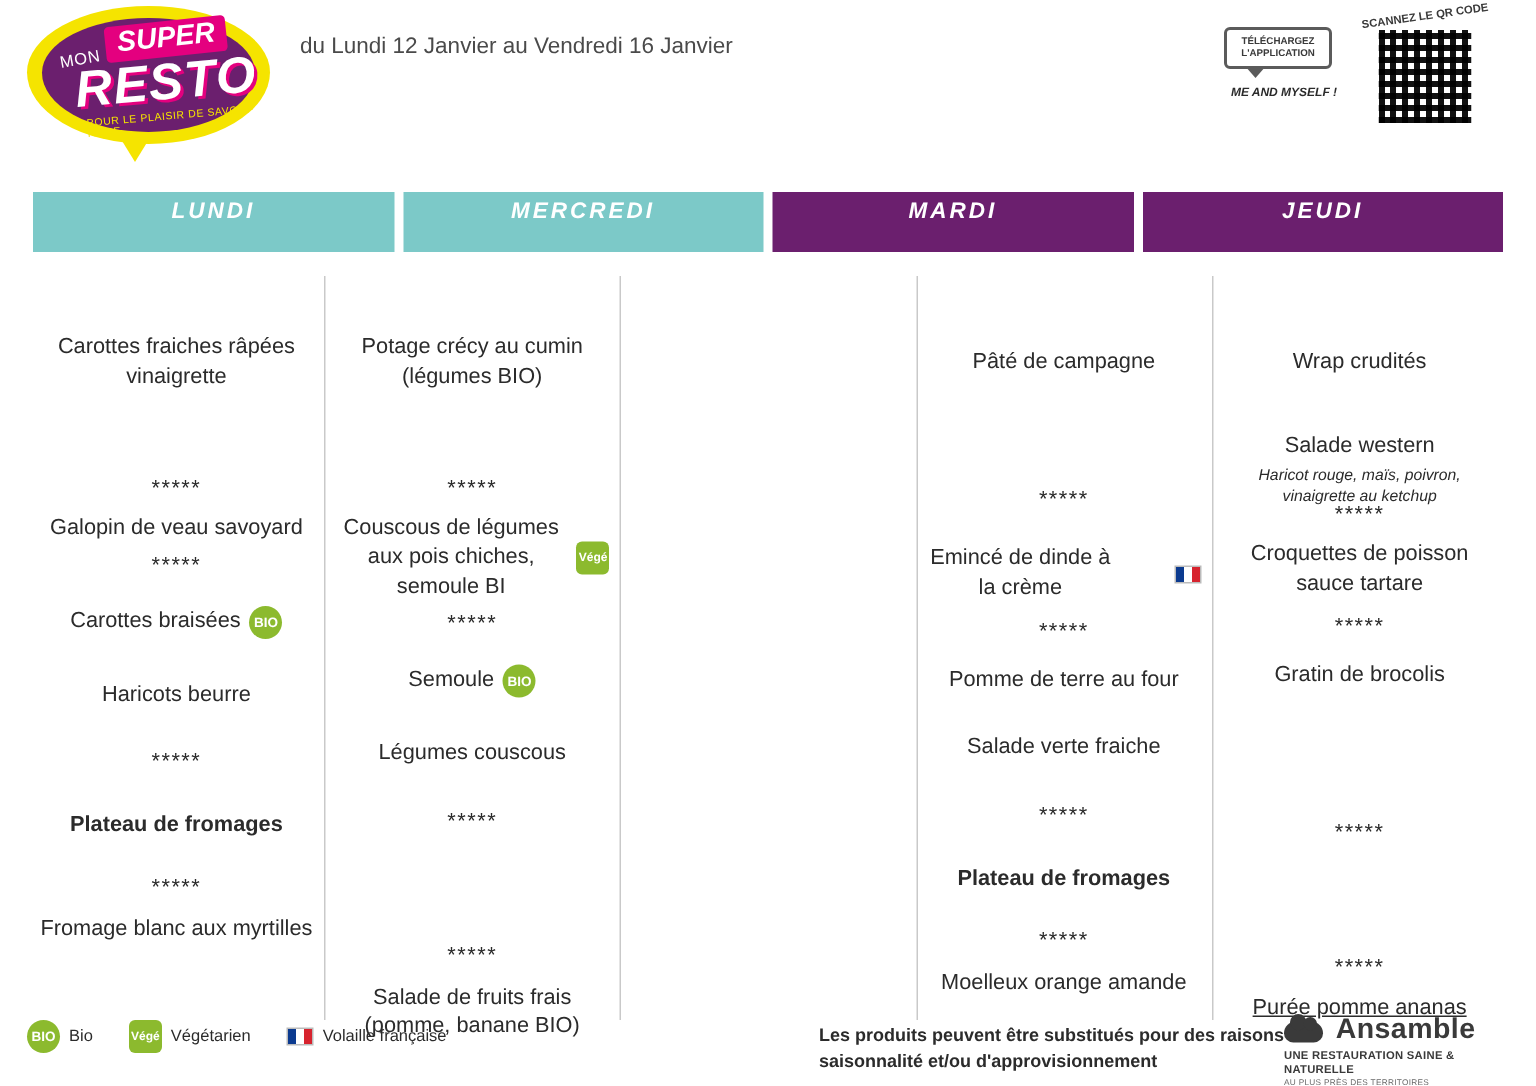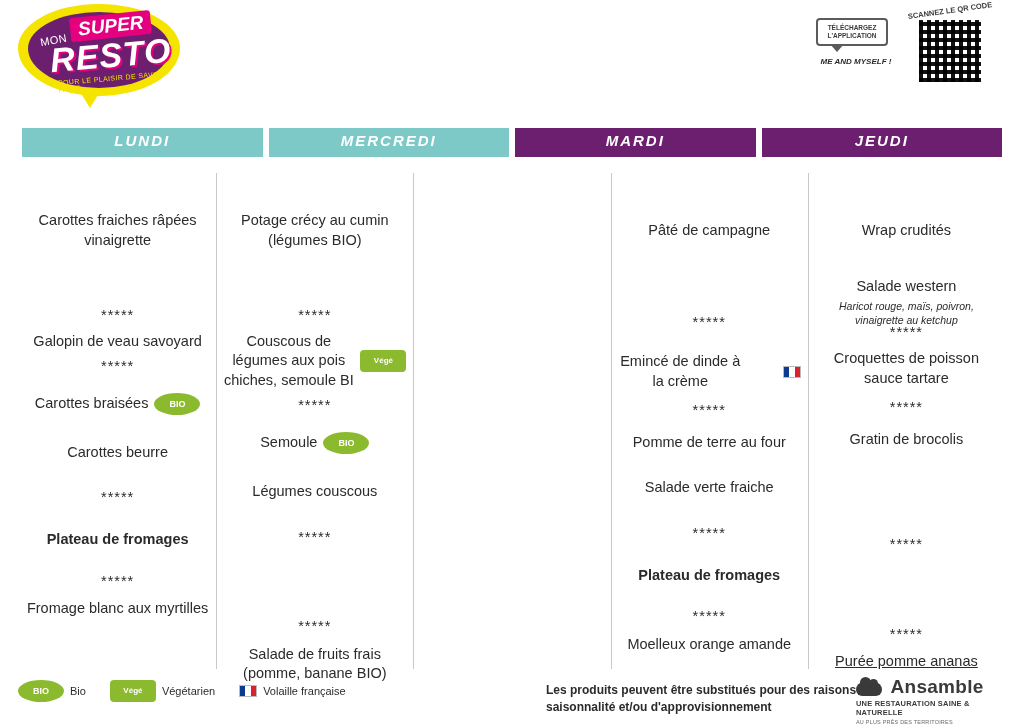--- a/index.html
+++ b/index.html
@@ -96,21 +96,21 @@
       repeating-linear-gradient(90deg,#111 0 4px,#fff 4px 8px),
       repeating-linear-gradient(0deg,#111 0 4px,#fff 4px 8px);
     background-blend-mode:multiply;
     border:3px solid #fff;
   }
 
   
   .menu { position:absolute; left:22px; top:128px; width:980px; }
   .days { display:flex; gap:6px; }
   .day-head {
-    flex:1; height:29px; line-height:26px; text-align:center;
+    flex:1; height:40px; line-height:26px; text-align:center;
     color:#ffffff; font-weight:bold; font-size:15px; letter-spacing:2px;
     font-style:italic;
   }
   .teal { background:#7cc9c8; }
   .purple { background:#6b1f6e; }
 
   .cols { display:flex; gap:6px; margin-top:14px; height:500px; }
   .col {
     flex:1; position:relative; text-align:center;
     font-size:14.5px; color:#2b2b2b; line-height:1.35;
@@ -126,21 +126,21 @@
   .sub-ital {
     font-size:10.5px; font-style:italic; color:#2b2b2b; line-height:1.3;
     margin-top:2px;
   }
   .spacer-lg { height:46px; }
 
   .row-flex { display:flex; align-items:center; justify-content:center; gap:6px; }
 
   
   .badge {
-    display:inline-block; width:46px; height:22px; border-radius:50%;
+    display:inline-block; width:22px; height:22px; border-radius:50%;
     color:#ffffff; font-size:9px; font-weight:bold; line-height:22px;
     text-align:center; flex:0 0 auto;
   }
   .badge-bio { background:#8cba2e; }
   .badge-veg { background:#8cba2e; border-radius:4px; font-size:8px; }
   .flag {
     display:inline-block; width:18px; height:12px; flex:0 0 auto;
     background:linear-gradient(to right,#0b3a8f 0 33.3%,#ffffff 33.3% 66.6%,#d7232e 66.6% 100%);
     border:1px solid #bbb;
   }
@@ -182,20 +182,21 @@
     <div class="logo-bubble"></div>
     <div class="logo-tail"></div>
     <div class="logo-bubble-inner"></div>
     <div class="logo-mon">MON</div>
     <div class="logo-super">SUPER</div>
     <div class="logo-resto">RESTO</div>
     <div class="logo-sub">POUR LE PLAISIR DE SAVOIR-FAIRE</div>
   </div>
 
   <div class="titles">
+    <p class="subtitle">du Lundi 12 Janvier au Vendredi 16 Janvier</p>
   </div>
 
   <div class="app-block">
     <div class="app-bubble">TÉLÉCHARGEZ L'APPLICATION</div>
     <div class="app-name">ME AND MYSELF !</div>
   </div>
 
   <div class="qr-block">
     <div class="qr-label">SCANNEZ LE QR CODE</div>
     <div class="qr-img"></div>
@@ -217,21 +218,21 @@
     <div class="col">
       <div class="item" style="margin-top:40px;">Carottes fraiches râpées vinaigrette</div>
       <div class="spacer-lg"></div>
       <div class="sep">*****</div>
       <div class="item">Galopin de veau savoyard</div>
       <div class="sep">*****</div>
       <div class="row-flex" style="margin-top:16px;">
         <span>Carottes braisées</span>
         <span class="badge badge-bio">BIO</span>
       </div>
-      <div class="item" style="margin-top:28px;">Carottes beurre</div>
+      <div class="item" style="margin-top:28px;">Haricots beurre</div>
       <div class="sep" style="margin-top:26px;">*****</div>
       <div class="item bold" style="margin-top:22px;">Plateau de fromages</div>
       <div class="sep" style="margin-top:22px;">*****</div>
       <div class="item" style="margin-top:8px;">Fromage blanc aux myrtilles</div>
     </div>
 
     <div class="col">
       <div class="item" style="margin-top:40px;">Potage crécy au cumin (légumes BIO)</div>
       <div class="spacer-lg"></div>
       <div class="sep">*****</div>

